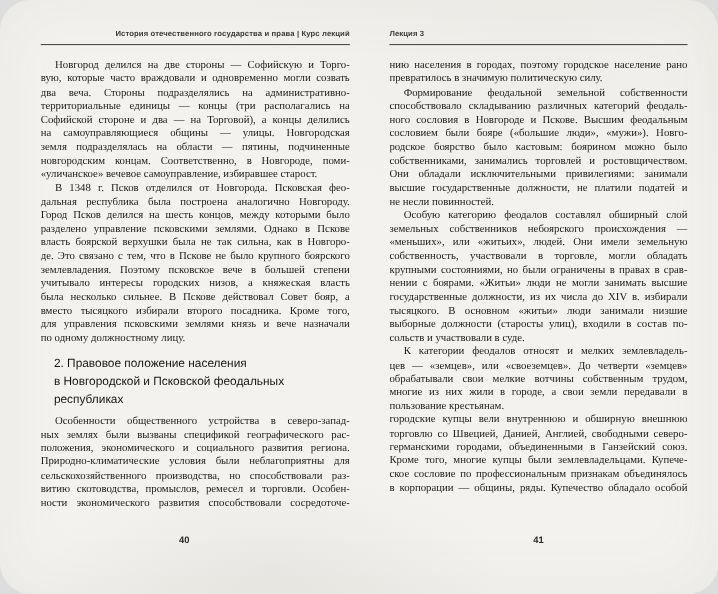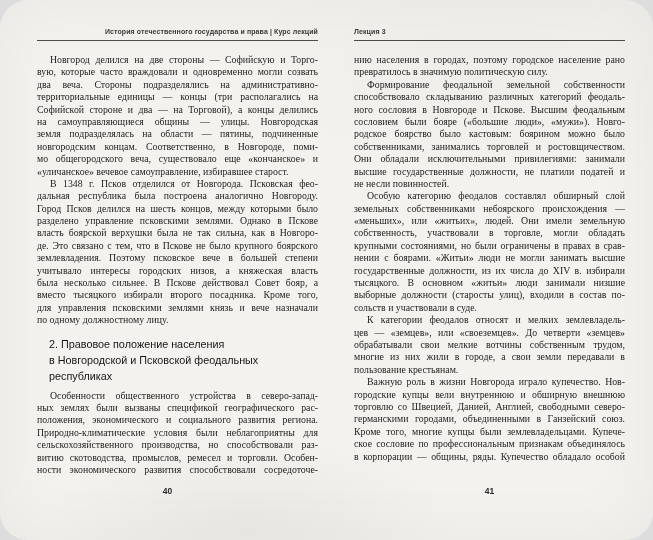--- a/index.html
+++ b/index.html
@@ -112,21 +112,20 @@
     <div class="text-col" id="left-col">
         <div class="para">
           <div class="line indent">Новгород делился на две стороны — Софийскую и Торго-</div>
           <div class="line">вую, которые часто враждовали и одновременно могли созвать</div>
           <div class="line">два веча. Стороны подразделялись на административно-</div>
           <div class="line">территориальные единицы — концы (три располагались на</div>
           <div class="line">Софийской стороне и два — на Торговой), а концы делились</div>
           <div class="line">на самоуправляющиеся общины — улицы. Новгородская</div>
           <div class="line">земля подразделялась на области — пятины, подчиненные</div>
           <div class="line">новгородским концам. Соответственно, в Новгороде, поми-</div>
-          <div class="line">мо общегородского веча, существовало еще «кончанское» и</div>
           <div class="line end">«уличанское» вечевое самоуправление, избиравшее старост.</div>
         </div>
         <div class="para">
           <div class="line indent">В 1348 г. Псков отделился от Новгорода. Псковская фео-</div>
           <div class="line">дальная республика была построена аналогично Новгороду.</div>
           <div class="line">Город Псков делился на шесть концов, между которыми было</div>
           <div class="line">разделено управление псковскими землями. Однако в Пскове</div>
           <div class="line">власть боярской верхушки была не так сильна, как в Новгоро-</div>
           <div class="line">де. Это связано с тем, что в Пскове не было крупного боярского</div>
           <div class="line">землевладения. Поэтому псковское вече в большей степени</div>
@@ -168,39 +167,38 @@
           <div class="line">ного сословия в Новгороде и Пскове. Высшим феодальным</div>
           <div class="line">сословием были бояре («большие люди», «мужи»). Новго-</div>
           <div class="line">родское боярство было кастовым: боярином можно было</div>
           <div class="line">собственниками, занимались торговлей и ростовщичеством.</div>
           <div class="line">Они обладали исключительными привилегиями: занимали</div>
           <div class="line">высшие государственные должности, не платили податей и</div>
           <div class="line end">не несли повинностей.</div>
         </div>
         <div class="para">
           <div class="line indent">Особую категорию феодалов составлял обширный слой</div>
-          <div class="line">земельных собственниками небоярского происхождения —</div>
+          <div class="line">земельных собственников небоярского происхождения —</div>
           <div class="line">«меньших», или «житьих», людей. Они имели земельную</div>
           <div class="line">собственность, участвовали в торговле, могли обладать</div>
           <div class="line">крупными состояниями, но были ограничены в правах в срав-</div>
           <div class="line">нении с боярами. «Житьи» люди не могли занимать высшие</div>
           <div class="line">государственные должности, из их числа до XIV в. избирали</div>
           <div class="line">тысяцкого. В основном «житьи» люди занимали низшие</div>
           <div class="line">выборные должности (старосты улиц), входили в состав по-</div>
           <div class="line end">сольств и участвовали в суде.</div>
         </div>
         <div class="para">
           <div class="line indent">К категории феодалов относят и мелких землевладель-</div>
           <div class="line">цев — «земцев», или «своеземцев». До четверти «земцев»</div>
           <div class="line">обрабатывали свои мелкие вотчины собственным трудом,</div>
           <div class="line">многие из них жили в городе, а свои земли передавали в</div>
           <div class="line end">пользование крестьянам.</div>
         </div>
         <div class="para">
-          <div class="line indent">Важную роль в жизни Новгорода играло купечество. Нов-</div>
           <div class="line">городские купцы вели внутреннюю и обширную внешнюю</div>
           <div class="line">торговлю со Швецией, Данией, Англией, свободными северо-</div>
           <div class="line">германскими городами, объединенными в Ганзейский союз.</div>
           <div class="line">Кроме того, многие купцы были землевладельцами. Купече-</div>
           <div class="line">ское сословие по профессиональным признакам объединялось</div>
           <div class="line">в корпорации — общины, ряды. Купечество обладало особой</div>
         </div>
       </div>
     <div class="page-number">41</div>
   </div>

